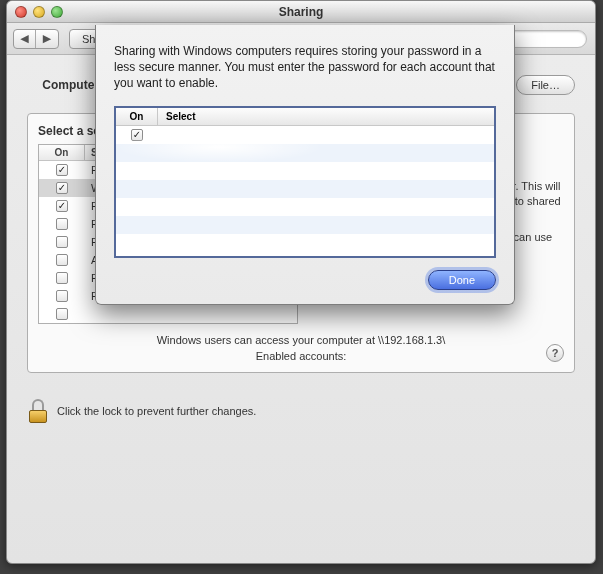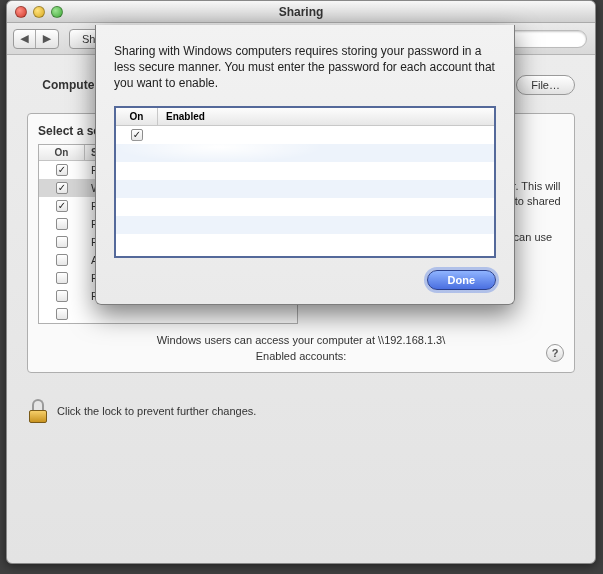--- a/index.html
+++ b/index.html
@@ -139,21 +139,21 @@
   .acct-row .c1{width:42px; display:flex; justify-content:center;}
   .acct-row .c2{flex:1; padding:0 8px; color:#ccc;}
   .first-row-highlight{
     position:absolute; left:18px; top:106px; width:210px; height:32px;
     background:radial-gradient(ellipse, rgba(255,255,255,.98), rgba(255,255,255,0) 70%);
     pointer-events:none; border-radius:16px;
   }
   .done-btn{
     float:right; margin-top:12px; height:20px; padding:0 20px;
     border:1px solid #2a3f8c; border-radius:10px;
-    background:linear-gradient(#8fb4ff,#4a6fe0); color:#fff; font-weight:bold; font-size:11px;
+    background:linear-gradient(#8fb4ff,#4a6fe0); color:#fff; font-weight:normal; font-size:11px;
     box-shadow:0 0 0 3px rgba(90,130,230,.4);
   }
 </style>
 </head>
 <body>
 
 <div class="window">
   <div class="titlebar">
     <div class="traffic">
       <div class="tl-btn tl-close"></div>
@@ -267,21 +267,21 @@
       </div>
       <span>Click the lock to prevent further changes.</span>
     </div>
   </div>
 
   <div class="sheet">
     <div class="sheet-msg">Sharing with Windows computers requires storing your password in a less secure manner.  You must enter the password for each account that you want to enable.</div>
     <div class="acct-table">
       <div class="acct-head">
         <div class="c1">On</div>
-        <div class="c2">Enabled</div>
+        <div class="c2">Select</div>
       </div>
       <div class="acct-body" id="acct-body">
           <div class="acct-row">
             <div class="c1">
               <div class="checkbox">✓</div>
             </div>
             <div class="c2"></div>
           </div>
           <div class="acct-row even">
             <div class="c1"></div>

